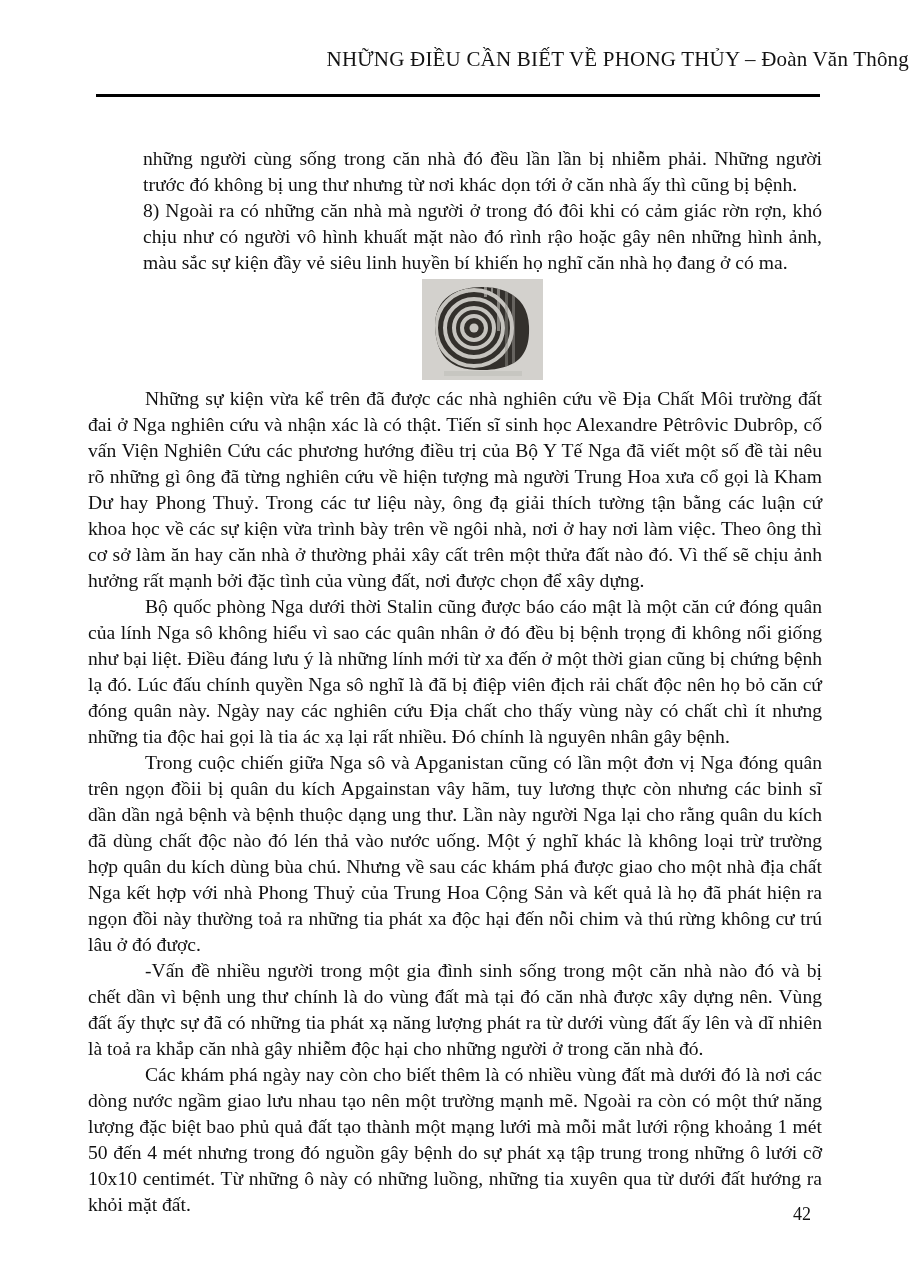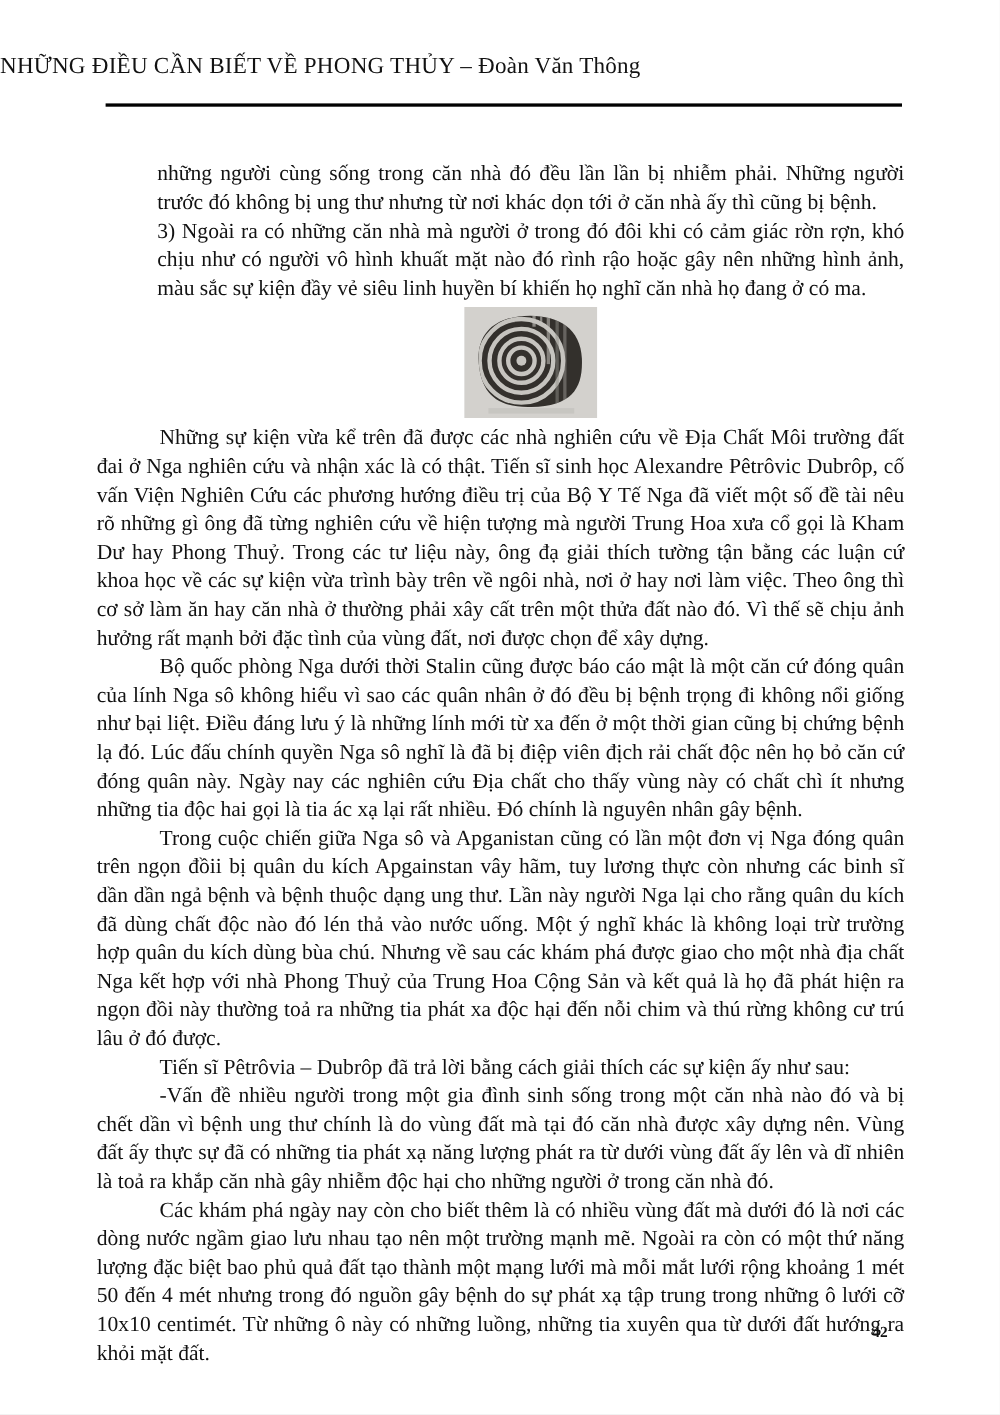--- a/index.html
+++ b/index.html
@@ -11,21 +11,21 @@
     background: #ffffff;
     font-family: "Liberation Serif", "DejaVu Serif", serif;
     color: #121212;
     overflow: hidden;
   }
   .header-title {
     position: absolute;
     top: 47px;
     left: 0;
     width: 100%;
-    text-align: left;
+    text-align: right;
     font-size: 21px;
     letter-spacing: 0.2px;
     white-space: nowrap;
   }
   .header-rule {
     position: absolute;
     top: 94px;
     left: 96px;
     width: 724px;
     height: 3px;
@@ -50,38 +50,37 @@
     padding-left: 334px;
   }
   .para {
     margin: 0;
     text-indent: 57px;
   }
   .page-number {
     position: absolute;
     top: 1204px;
     left: 793px;
-    font-size: 14px;
-    font-weight: bold;
+    font-size: 18px;
   }
 </style>
 </head>
 <body>
 
 <div class="page">
 
   <div class="header-title">NHỮNG ĐIỀU CẦN BIẾT VỀ PHONG THỦY – Đoàn Văn Thông</div>
 
   <div class="header-rule"></div>
 
   <div class="body-text">
 
     <p class="intro-para">những người cùng sống trong căn nhà đó đều lần lần bị nhiễm phải. Những người trước đó không bị ung thư nhưng từ nơi khác dọn tới ở căn nhà ấy thì cũng bị bệnh.</p>
 
-    <p class="intro-para">3) Ngoài ra có những căn nhà mà người ở trong đó đôi khi có cảm giác rờn rợn, khó chịu như có người vô hình khuất mặt nào đó rình rậo hoặc gây nên những hình ảnh, màu sắc sự kiện đầy vẻ siêu linh huyền bí khiến họ nghĩ căn nhà họ đang ở có ma.</p>
+    <p class="intro-para">8) Ngoài ra có những căn nhà mà người ở trong đó đôi khi có cảm giác rờn rợn, khó chịu như có người vô hình khuất mặt nào đó rình rậo hoặc gây nên những hình ảnh, màu sắc sự kiện đầy vẻ siêu linh huyền bí khiến họ nghĩ căn nhà họ đang ở có ma.</p>
 
     <div class="figure-wrap">
       <svg width="121" height="101" viewBox="0 0 121 101">
         <defs>
           <clipPath id="blobclip">
             <path d="M60 8 C86 8 106 20 107 47 C108 73 99 90 61 91 C28 92 14 77 13 47 C13 19 34 8 60 8 Z"></path>
           </clipPath>
         </defs>
         <rect width="121" height="101" fill="#d3d1cd"></rect>
         <path d="M60 8 C86 8 106 20 107 47 C108 73 99 90 61 91 C28 92 14 77 13 47 C13 19 34 8 60 8 Z" fill="#33302c"></path>
@@ -98,21 +97,20 @@
           <rect x="69" y="4" width="2" height="12" fill="#c6c4bf" opacity="0.6"></rect>
           <rect x="44" y="4" width="2" height="10" fill="#c6c4bf" opacity="0.5"></rect>
         </g>
         <rect x="22" y="92" width="78" height="5" fill="#b9b7b3" opacity="0.45"></rect>
       </svg>
     </div>
 
     <p class="para">Những sự kiện vừa kể trên đã được các nhà nghiên cứu về Địa Chất Môi trường đất đai ở Nga nghiên cứu và nhận xác là có thật. Tiến sĩ sinh học Alexandre Pêtrôvic Dubrôp, cố vấn Viện Nghiên Cứu các phương hướng điều trị của Bộ Y Tế Nga đã viết một số đề tài nêu rõ những gì ông đã từng nghiên cứu về hiện tượng mà người Trung Hoa xưa cổ gọi là Kham Dư hay Phong Thuỷ. Trong các tư liệu này, ông đạ giải thích tường tận bằng các luận cứ khoa học về các sự kiện vừa trình bày trên về ngôi nhà, nơi ở hay nơi làm việc. Theo ông thì cơ sở làm ăn hay căn nhà ở thường phải xây cất trên một thửa đất nào đó. Vì thế sẽ chịu ảnh hưởng rất mạnh bởi đặc tình của vùng đất, nơi được chọn để xây dựng.</p>
     <p class="para">Bộ quốc phòng Nga dưới thời Stalin cũng được báo cáo mật là một căn cứ đóng quân của lính Nga sô không hiểu vì sao các quân nhân ở đó đều bị bệnh trọng đi không nổi giống như bại liệt. Điều đáng lưu ý là những lính mới từ xa đến ở một thời gian cũng bị chứng bệnh lạ đó. Lúc đấu chính quyền Nga sô nghĩ là đã bị điệp viên địch rải chất độc nên họ bỏ căn cứ đóng quân này. Ngày nay các nghiên cứu Địa chất cho thấy vùng này có chất chì ít nhưng những tia độc hai gọi là tia ác xạ lại rất nhiều. Đó chính là nguyên nhân gây bệnh.</p>
     <p class="para">Trong cuộc chiến giữa Nga sô và Apganistan cũng có lần một đơn vị Nga đóng quân trên ngọn đồii bị quân du kích Apgainstan vây hãm, tuy lương thực còn nhưng các binh sĩ dần dần ngả bệnh và bệnh thuộc dạng ung thư. Lần này người Nga lại cho rằng quân du kích đã dùng chất độc nào đó lén thả vào nước uống. Một ý nghĩ khác là không loại trừ trường hợp quân du kích dùng bùa chú. Nhưng về sau các khám phá được giao cho một nhà địa chất Nga kết hợp với nhà Phong Thuỷ của Trung Hoa Cộng Sản và kết quả là họ đã phát hiện ra ngọn đồi này thường toả ra những tia phát xa độc hại đến nỗi chim và thú rừng không cư trú lâu ở đó được.</p>
-    <p class="para">Tiến sĩ Pêtrôvia – Dubrôp đã trả lời bằng cách giải thích các sự kiện ấy như sau:</p>
     <p class="para">-Vấn đề nhiều người trong một gia đình sinh sống trong một căn nhà nào đó và bị chết dần vì bệnh ung thư chính là do vùng đất mà tại đó căn nhà được xây dựng nên. Vùng đất ấy thực sự đã có những tia phát xạ năng lượng phát ra từ dưới vùng đất ấy lên và dĩ nhiên là toả ra khắp căn nhà gây nhiễm độc hại cho những người ở trong căn nhà đó.</p>
     <p class="para">Các khám phá ngày nay còn cho biết thêm là có nhiều vùng đất mà dưới đó là nơi các dòng nước ngầm giao lưu nhau tạo nên một trường mạnh mẽ. Ngoài ra còn có một thứ năng lượng đặc biệt bao phủ quả đất tạo thành một mạng lưới mà mỗi mắt lưới rộng khoảng 1 mét 50 đến 4 mét nhưng trong đó nguồn gây bệnh do sự phát xạ tập trung trong những ô lưới cỡ 10x10 centimét. Từ những ô này có những luồng, những tia xuyên qua từ dưới đất hướng ra khỏi mặt đất.</p>
 
   </div>
 
   <div class="page-number">42</div>
 
 </div>
 
 </body></html>

